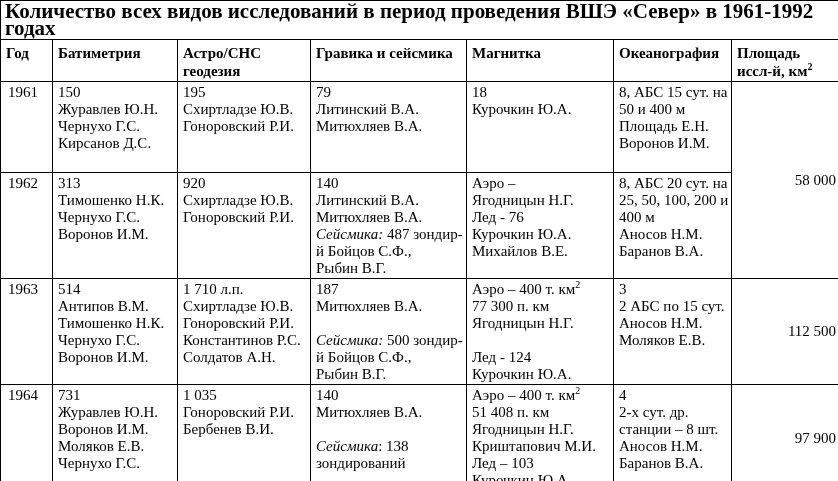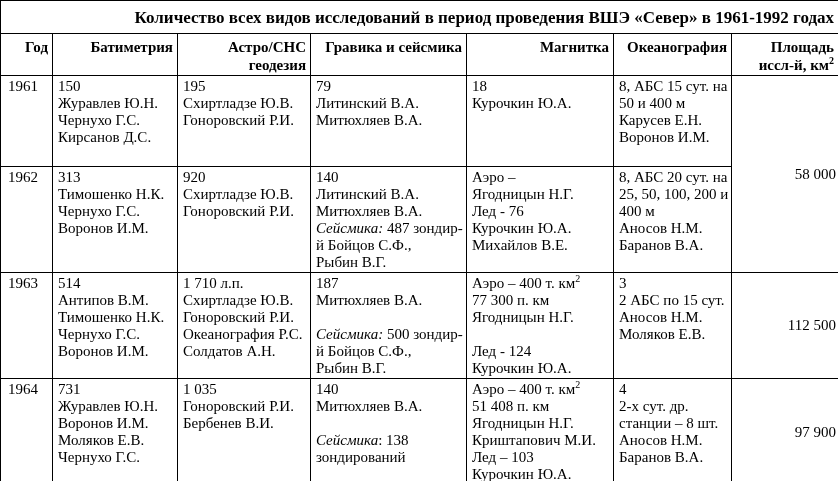--- a/index.html
+++ b/index.html
@@ -21,30 +21,30 @@
   td, th {
     border: 1px solid #000000;
     vertical-align: top;
     padding: 2px 4px 1px 5px;
     font-size: 15px;
     line-height: 17px;
     overflow: hidden;
   }
   tr.title-row td {
     height: 33px;
-    text-align: right;
+    text-align: left;
     vertical-align: middle;
     font-weight: bold;
-    font-size: 17px;
+    font-size: 21px;
     padding: 2px 4px;
   }
   tr.header-row th {
     height: 39px;
     font-weight: bold;
-    text-align: right;
+    text-align: left;
     vertical-align: top;
     padding-top: 4px;
     line-height: 18px;
   }
   tbody tr.data-row:nth-of-type(1) { height: 91px; }
   tbody tr.data-row:nth-of-type(2) { height: 105px; }
   tbody tr.data-row:nth-of-type(3) { height: 105px; }
   tbody tr.data-row:nth-of-type(4) { height: 108px; }
   td.year-cell { padding-left: 7px; }
   td.area-cell {
@@ -125,21 +125,21 @@
           <div class="cell-line">Литинский В.А.</div>
           <div class="cell-line">Митюхляев В.А.</div>
         </td>
         <td>
           <div class="cell-line">18</div>
           <div class="cell-line">Курочкин Ю.А.</div>
         </td>
         <td>
           <div class="cell-line">8, АБС 15 сут. на</div>
           <div class="cell-line">50 и 400 м</div>
-          <div class="cell-line">Карусев Е.Н.</div>
+          <div class="cell-line">Площадь Е.Н.</div>
           <div class="cell-line">Воронов И.М.</div>
         </td>
         <td class="area-cell" rowspan="2">58 000</td>
       </tr>
       <tr class="data-row">
         <td class="year-cell">1962</td>
         <td>
           <div class="cell-line">313</div>
           <div class="cell-line">Тимошенко Н.К.</div>
           <div class="cell-line">Чернухо Г.С.</div>
@@ -179,21 +179,21 @@
           <div class="cell-line">514</div>
           <div class="cell-line">Антипов В.М.</div>
           <div class="cell-line">Тимошенко Н.К.</div>
           <div class="cell-line">Чернухо Г.С.</div>
           <div class="cell-line">Воронов И.М.</div>
         </td>
         <td>
           <div class="cell-line">1 710 л.п.</div>
           <div class="cell-line">Схиртладзе Ю.В.</div>
           <div class="cell-line">Гоноровский Р.И.</div>
-          <div class="cell-line">Океанография Р.С.</div>
+          <div class="cell-line">Константинов Р.С.</div>
           <div class="cell-line">Солдатов А.Н.</div>
         </td>
         <td>
           <div class="cell-line">187</div>
           <div class="cell-line">Митюхляев В.А.</div>
           <div class="cell-line"></div>
           <div class="cell-line"><i>Сейсмика:</i> 500 зондир-</div>
           <div class="cell-line">й Бойцов С.Ф.,</div>
           <div class="cell-line">Рыбин В.Г.</div>
         </td>

